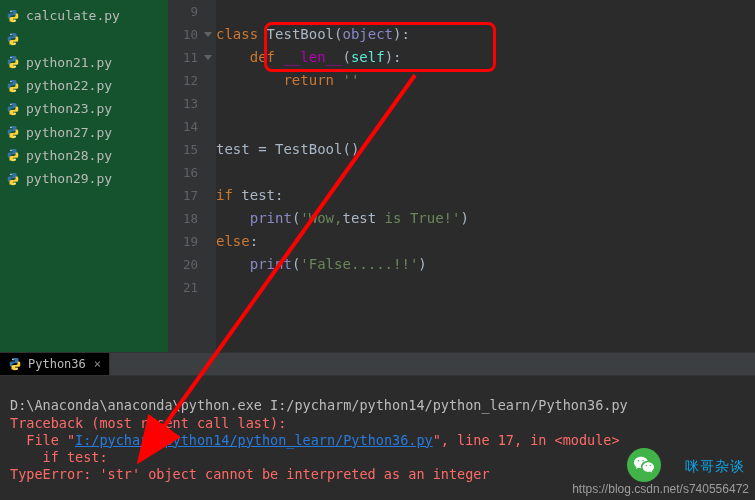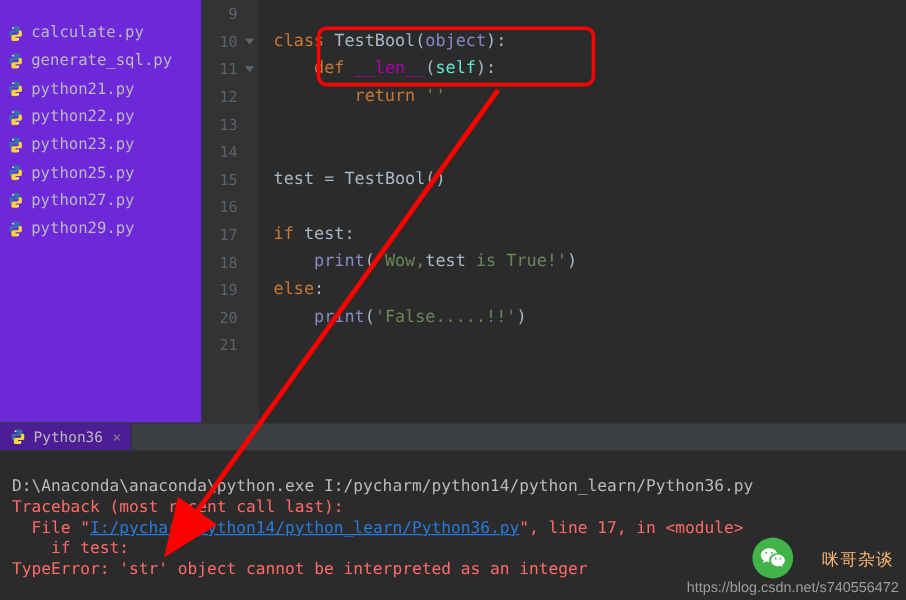--- a/index.html
+++ b/index.html
@@ -8,22 +8,22 @@
     font-family: "Consolas", "Menlo", "DejaVu Sans Mono", monospace;
     font-size: 13px;
     background: #2b2b2b;
     color: #a9b7c6;
     overflow: hidden;
     position: relative;
   }
   .layout { display: flex; height: 352px; }
   .sidebar {
     width: 168px;
-    background: #6d28d9;
-    padding-top: 16px;
+    background: #14532d;
+    padding-top: 4px;
     overflow: hidden;
   }
   .file-item {
     display: flex; align-items: center;
     height: 23.3px; padding-left: 6px;
     color: #bbbbbb; font-size: 13px;
     cursor: pointer;
   }
   .file-item .py-icon {
     width: 14px; height: 14px; margin-right: 6px;
@@ -47,21 +47,21 @@
   .gutter .ln.fold::after{
     content: ""; position: absolute; right: 4px; top: 9px;
     width: 0; height: 0; border-left: 4px solid transparent;
     border-right: 4px solid transparent; border-top: 5px solid #606366;
   }
   .code {
     flex: 1; padding-top: 0px;
     font-size: 14px;
     white-space: pre;
   }
-  .code .row { height: 23px; line-height: 23px; margin-left: 12px; }
+  .code .row { height: 23px; line-height: 23px; }
   .k-or   { color: #cc7832; }
   .k-mag  { color: #b200b2; }
   .k-self { color: #5eead4; }
   .k-id   { color: #a9b7c6; }
   .k-cls  { color: #a9b7c6; }
   .k-str  { color: #6a8759; }
   .k-bi   { color: #8888c6; }
   .redbox {
     position: absolute;
     left: 96px; top: 22px; width: 232px; height: 50px;
@@ -76,21 +76,21 @@
   .tab-bar {
     height: 24px;
     background: #3c3f41;
     display: flex; align-items: stretch;
     border-top: 1px solid #323232;
     border-bottom: 1px solid #323232;
   }
   .tab {
     display: flex; align-items: center;
     padding: 0 8px; gap: 6px;
-    background: #4c1d95;
+    background: #000000;
     color: #bbbbbb; font-size: 12px;
     border-right: 1px solid #323232;
     cursor: pointer;
   }
   .tab .close { color: #8a8a8a; font-size: 12px; margin-left: 2px;}
 
   .console {
     height: 124px;
     background: #2b2b2b;
     color: #bbbbbb;
@@ -106,21 +106,21 @@
 
   .wm-logo {
     position: absolute; right: 94px; bottom: 18px;
     width: 34px; height: 34px; border-radius: 50%;
     background: #41b349;
     display: flex; align-items: center; justify-content: center;
   }
   .wm-logo svg { display: block; }
   .wm-text {
     position: absolute; right: 10px; bottom: 24px;
-    color: #fdba74; font-size: 14px;
+    color: #0ea5e9; font-size: 14px;
     font-family: "Microsoft YaHei", sans-serif;
     letter-spacing: 1px;
   }
   .wm-url {
     position: absolute; right: 6px; bottom: 4px;
     color: #9e9e9e; font-size: 12px;
     font-family: Arial, sans-serif;
   }
   .py-icon svg { width: 14px; height: 14px; }
 </style>
@@ -142,21 +142,20 @@
       </div>
     <div class="file-item">
         <span class="py-icon">
           <svg viewBox="0 0 16 16">
             <path fill="#3572A5" d="M8 1c-2 0-3 .4-3 1v2h3v1H3.5C2 5 2 6 2 8s0 3 1.5 3H5V9c0-1 .5-2 2-2h3c1.5 0 2-1 2-2V2c0-.6-1-1-4-1z"></path>
             <circle cx="5.6" cy="2.7" r=".8" fill="#fff"></circle>
             <path fill="#FFD43B" d="M8 15c2 0 3-.4 3-1v-2H8v-1h4.5C14 11 14 10 14 8s0-3-1.5-3H11v2c0 1-.5 2-2 2H6c-1.5 0-2 1-2 2v3c0 .6 1 1 4 1z"></path>
             <circle cx="10.4" cy="13.3" r=".8" fill="#fff"></circle>
           </svg>
         </span>
-        <span>generate_sql.py</span>
       </div>
     <div class="file-item">
         <span class="py-icon">
           <svg viewBox="0 0 16 16">
             <path fill="#3572A5" d="M8 1c-2 0-3 .4-3 1v2h3v1H3.5C2 5 2 6 2 8s0 3 1.5 3H5V9c0-1 .5-2 2-2h3c1.5 0 2-1 2-2V2c0-.6-1-1-4-1z"></path>
             <circle cx="5.6" cy="2.7" r=".8" fill="#fff"></circle>
             <path fill="#FFD43B" d="M8 15c2 0 3-.4 3-1v-2H8v-1h4.5C14 11 14 10 14 8s0-3-1.5-3H11v2c0 1-.5 2-2 2H6c-1.5 0-2 1-2 2v3c0 .6 1 1 4 1z"></path>
             <circle cx="10.4" cy="13.3" r=".8" fill="#fff"></circle>
           </svg>
         </span>
@@ -186,32 +185,32 @@
       </div>
     <div class="file-item">
         <span class="py-icon">
           <svg viewBox="0 0 16 16">
             <path fill="#3572A5" d="M8 1c-2 0-3 .4-3 1v2h3v1H3.5C2 5 2 6 2 8s0 3 1.5 3H5V9c0-1 .5-2 2-2h3c1.5 0 2-1 2-2V2c0-.6-1-1-4-1z"></path>
             <circle cx="5.6" cy="2.7" r=".8" fill="#fff"></circle>
             <path fill="#FFD43B" d="M8 15c2 0 3-.4 3-1v-2H8v-1h4.5C14 11 14 10 14 8s0-3-1.5-3H11v2c0 1-.5 2-2 2H6c-1.5 0-2 1-2 2v3c0 .6 1 1 4 1z"></path>
             <circle cx="10.4" cy="13.3" r=".8" fill="#fff"></circle>
           </svg>
         </span>
-        <span>python25.py</span>
-      </div>
-    <div class="file-item">
-        <span class="py-icon">
-          <svg viewBox="0 0 16 16">
-            <path fill="#3572A5" d="M8 1c-2 0-3 .4-3 1v2h3v1H3.5C2 5 2 6 2 8s0 3 1.5 3H5V9c0-1 .5-2 2-2h3c1.5 0 2-1 2-2V2c0-.6-1-1-4-1z"></path>
-            <circle cx="5.6" cy="2.7" r=".8" fill="#fff"></circle>
-            <path fill="#FFD43B" d="M8 15c2 0 3-.4 3-1v-2H8v-1h4.5C14 11 14 10 14 8s0-3-1.5-3H11v2c0 1-.5 2-2 2H6c-1.5 0-2 1-2 2v3c0 .6 1 1 4 1z"></path>
-            <circle cx="10.4" cy="13.3" r=".8" fill="#fff"></circle>
-          </svg>
-        </span>
         <span>python27.py</span>
+      </div>
+    <div class="file-item">
+        <span class="py-icon">
+          <svg viewBox="0 0 16 16">
+            <path fill="#3572A5" d="M8 1c-2 0-3 .4-3 1v2h3v1H3.5C2 5 2 6 2 8s0 3 1.5 3H5V9c0-1 .5-2 2-2h3c1.5 0 2-1 2-2V2c0-.6-1-1-4-1z"></path>
+            <circle cx="5.6" cy="2.7" r=".8" fill="#fff"></circle>
+            <path fill="#FFD43B" d="M8 15c2 0 3-.4 3-1v-2H8v-1h4.5C14 11 14 10 14 8s0-3-1.5-3H11v2c0 1-.5 2-2 2H6c-1.5 0-2 1-2 2v3c0 .6 1 1 4 1z"></path>
+            <circle cx="10.4" cy="13.3" r=".8" fill="#fff"></circle>
+          </svg>
+        </span>
+        <span>python28.py</span>
       </div>
     <div class="file-item">
         <span class="py-icon">
           <svg viewBox="0 0 16 16">
             <path fill="#3572A5" d="M8 1c-2 0-3 .4-3 1v2h3v1H3.5C2 5 2 6 2 8s0 3 1.5 3H5V9c0-1 .5-2 2-2h3c1.5 0 2-1 2-2V2c0-.6-1-1-4-1z"></path>
             <circle cx="5.6" cy="2.7" r=".8" fill="#fff"></circle>
             <path fill="#FFD43B" d="M8 15c2 0 3-.4 3-1v-2H8v-1h4.5C14 11 14 10 14 8s0-3-1.5-3H11v2c0 1-.5 2-2 2H6c-1.5 0-2 1-2 2v3c0 .6 1 1 4 1z"></path>
             <circle cx="10.4" cy="13.3" r=".8" fill="#fff"></circle>
           </svg>
         </span>

